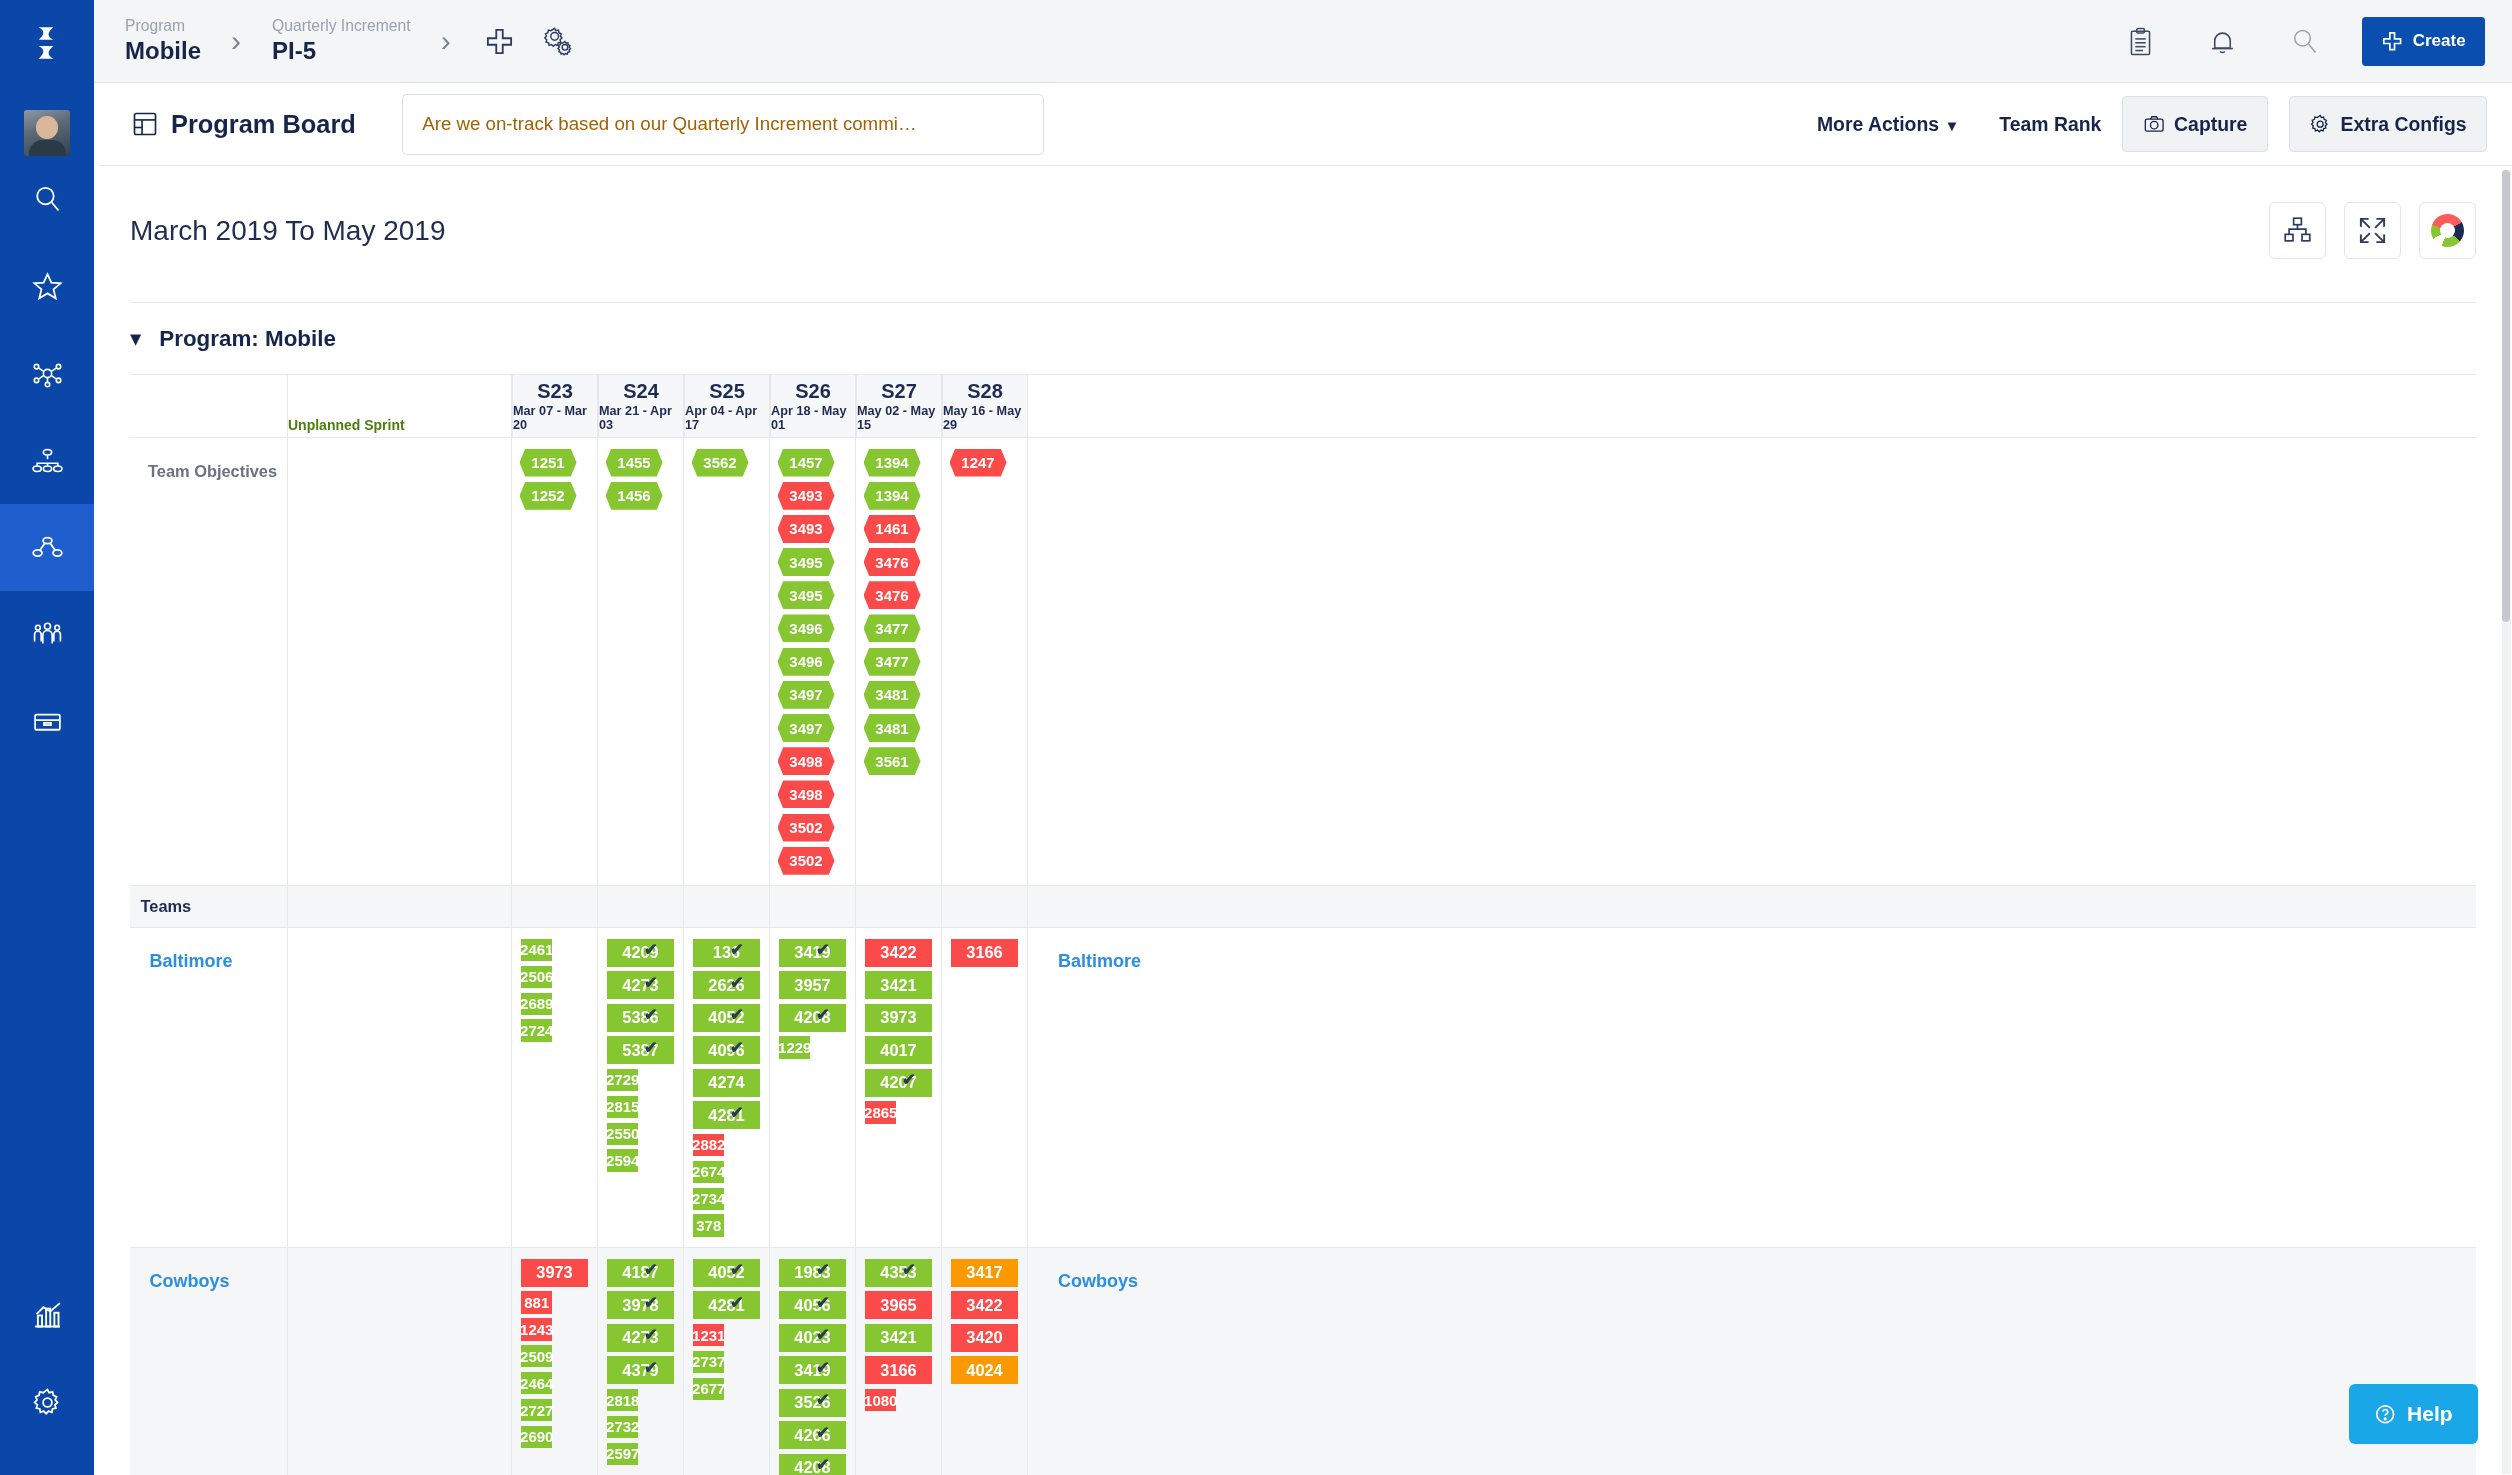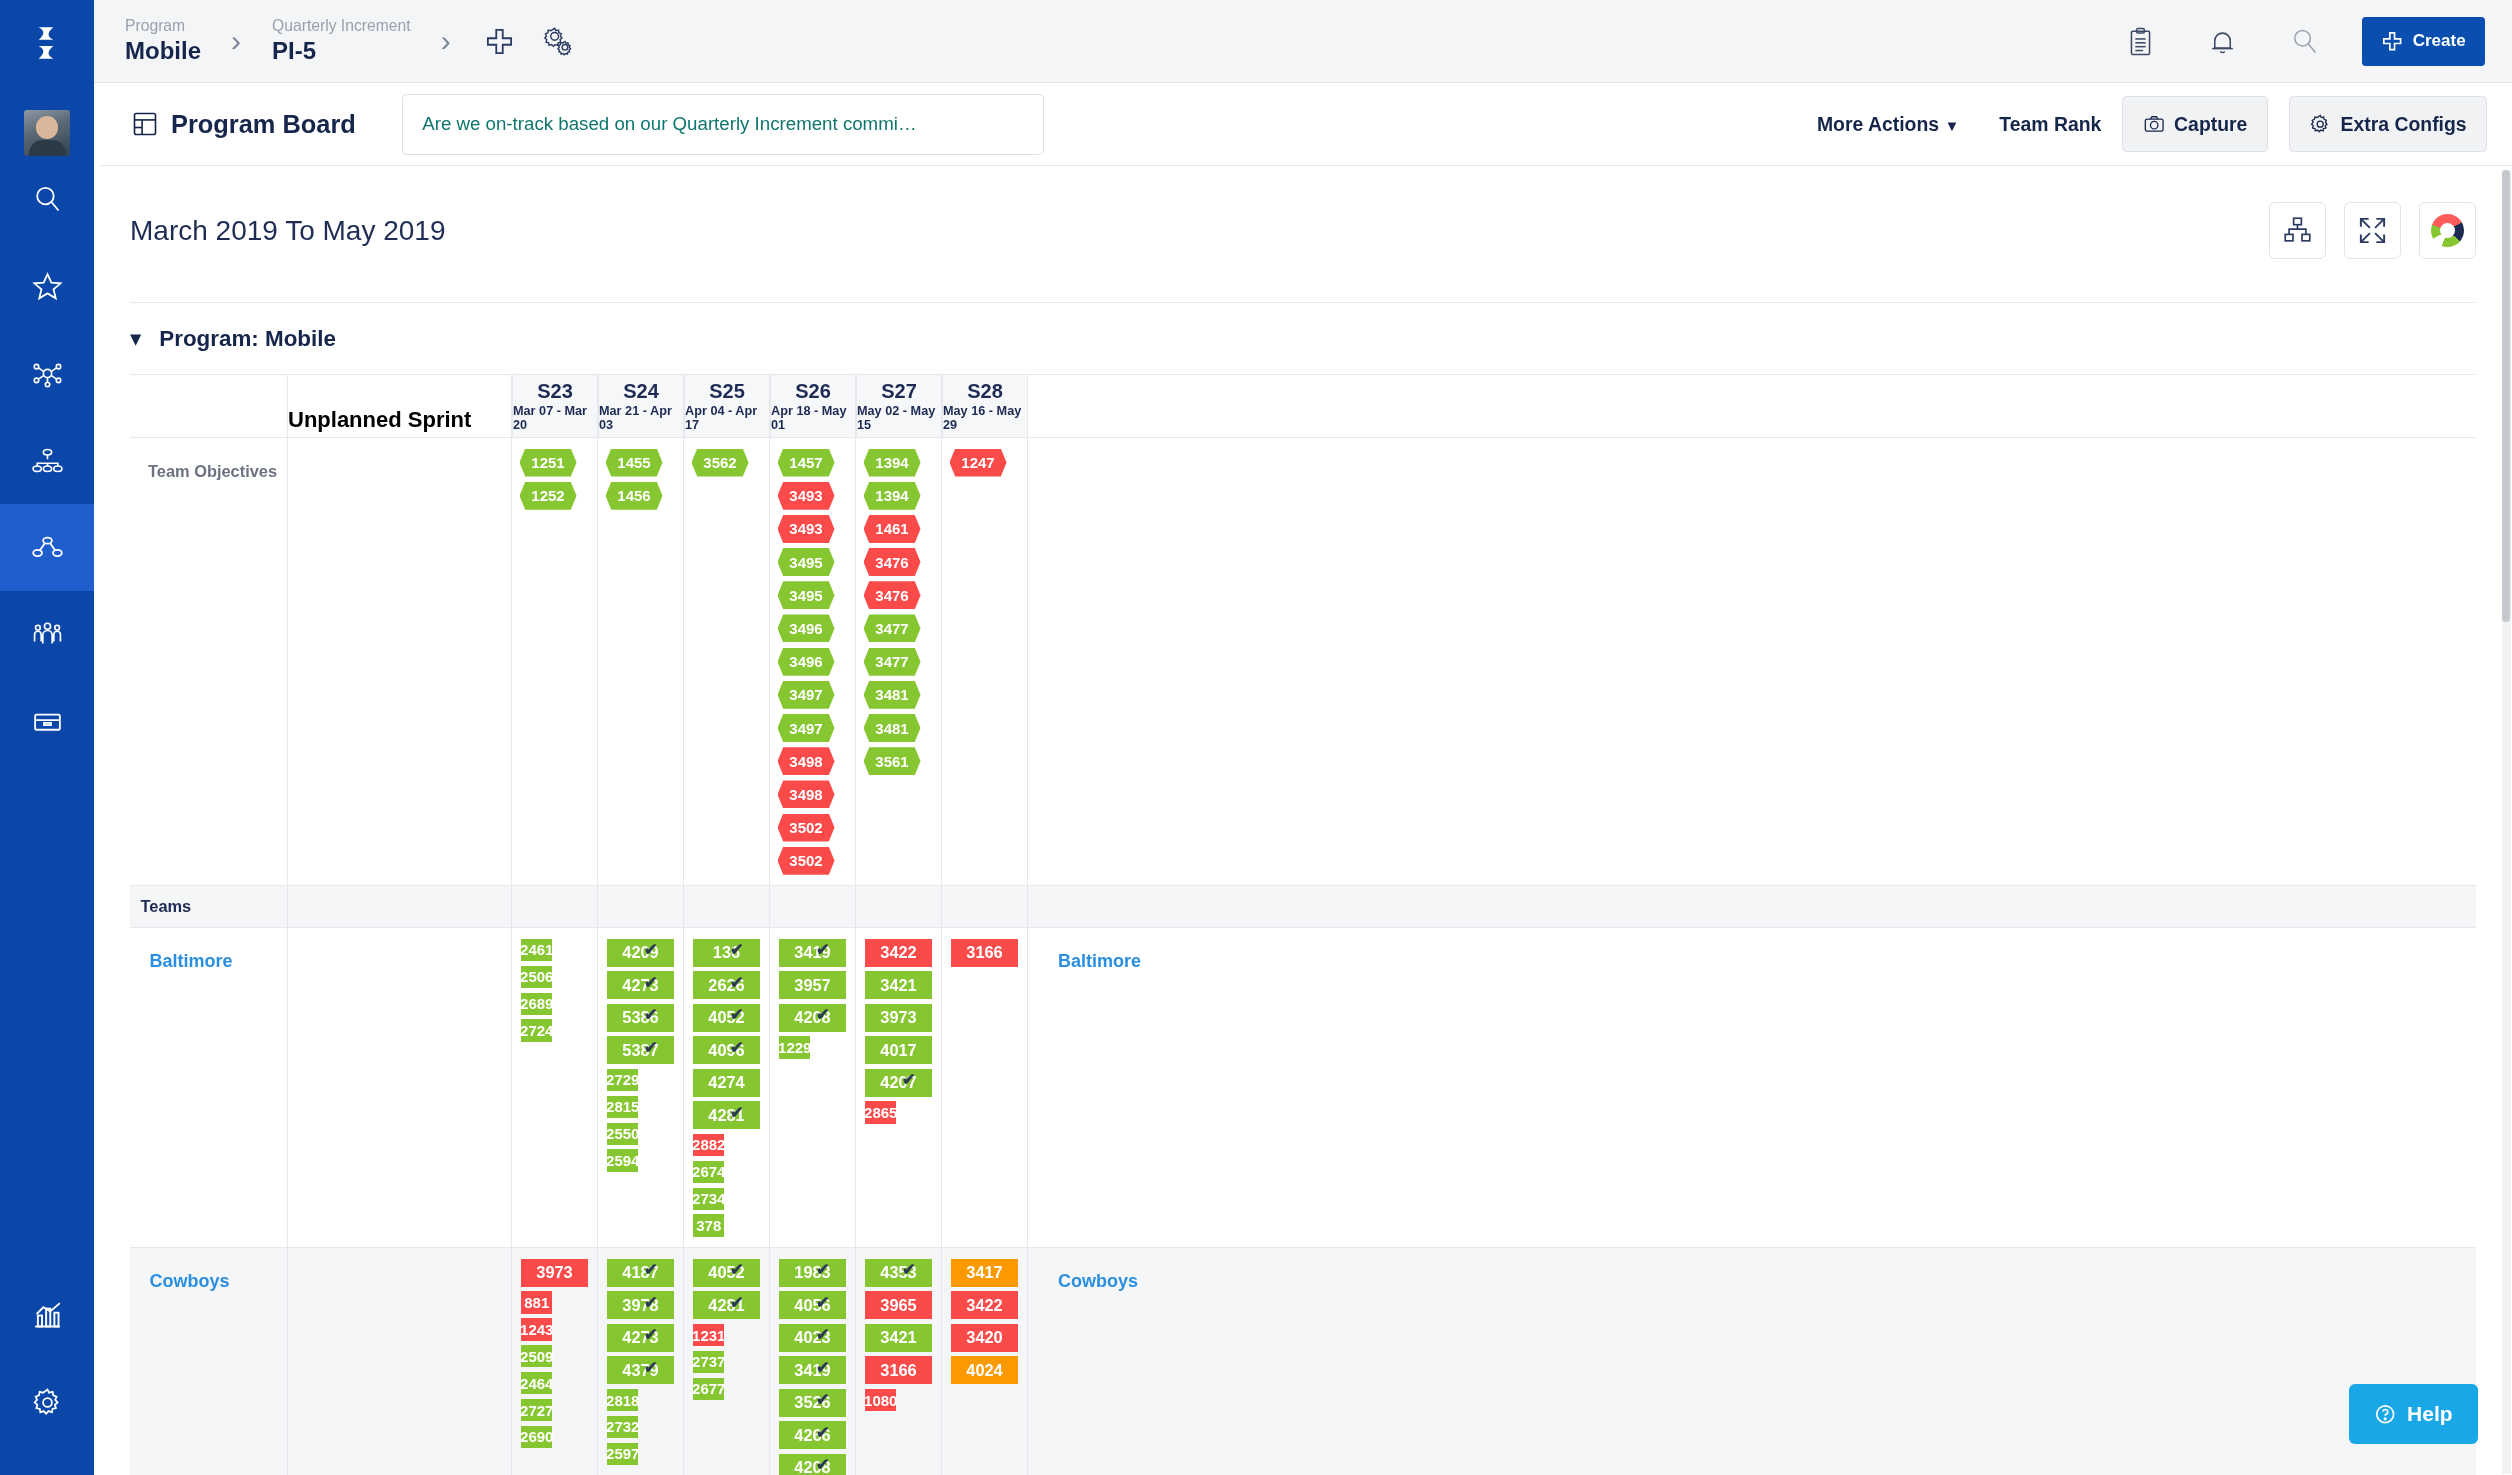--- a/index.html
+++ b/index.html
@@ -58,21 +58,21 @@
 
   
   #subbar {
     position:absolute; left:100px; top:83px; width:2418px; height:83px;
     background:#ffffff; border-bottom:0.7px solid #e6e8ec;
     display:flex; align-items:center; padding:0 31px;
   }
   #boardtitle { display:flex; align-items:center; gap:12px; font-size:25.4px; font-weight:bold; color:#16264b; }
   #question {
     margin-left:46px; width:642px; height:61px; border:0.7px solid #dcdfe5; border-radius:4.5px;
-    display:flex; align-items:center; padding:0 19.4px; font-size:18.7px; color:#0f766e;
+    display:flex; align-items:center; padding:0 19.4px; font-size:18.7px; color:#a16207;
     background:#fff; cursor:text;
   }
   .txt-btn { font-size:19.4px; font-weight:bold; color:#16264b; cursor:pointer; margin-left:40px; }
   .box-btn {
     margin-left:21px; height:56px; border:0.7px solid #dcdfe5; background:#f1f2f4; border-radius:4.5px;
     display:flex; align-items:center; gap:9px; padding:0 19.4px;
     font-size:19.4px; font-weight:bold; color:#16264b; cursor:pointer;
   }
 
   
@@ -104,21 +104,21 @@
   
   #hdrrow { height:63px; }
   #hdrrow .bcell { display:flex; align-items:flex-end; }
   .sprint-head {
     background:#f6f7f9; border-left:0.7px solid #e6e8ec; border-top:0.7px solid #e6e8ec;
     height:63px; width:100%; display:flex; flex-direction:column;
     align-items:center; justify-content:center; gap:1.5px;
   }
   .sprint-head .s { font-size:20px; font-weight:bold; color:#1d2b54; }
   .sprint-head .d { font-size:12.7px; font-weight:bold; color:#1d2b54; }
-  .unplanned-lbl { font-size:22px; font-weight:bold; color:#000000; padding:0 0 4.5px 0; }
+  .unplanned-lbl { font-size:14px; font-weight:bold; color:#4d7c0f; padding:0 0 4.5px 0; }
 
   
   #objrow { min-height:181px; }
   #objrow .bcell { padding:10.5px 7.5px; }
   .lbl-obj { font-size:16.4px; font-weight:bold; color:#6c7280; padding:13.5px 0 0 10.5px; }
   .hexwrap { display:flex; flex-wrap:wrap; gap:5.2px 5.2px; align-content:flex-start; }
   .hex {
     width:57px; height:28px; display:flex; align-items:center; justify-content:center;
     color:#fff; font-size:15px; font-weight:bold; cursor:pointer;
     clip-path: polygon(10% 0%, 90% 0%, 100% 50%, 90% 100%, 10% 100%, 0% 50%);

